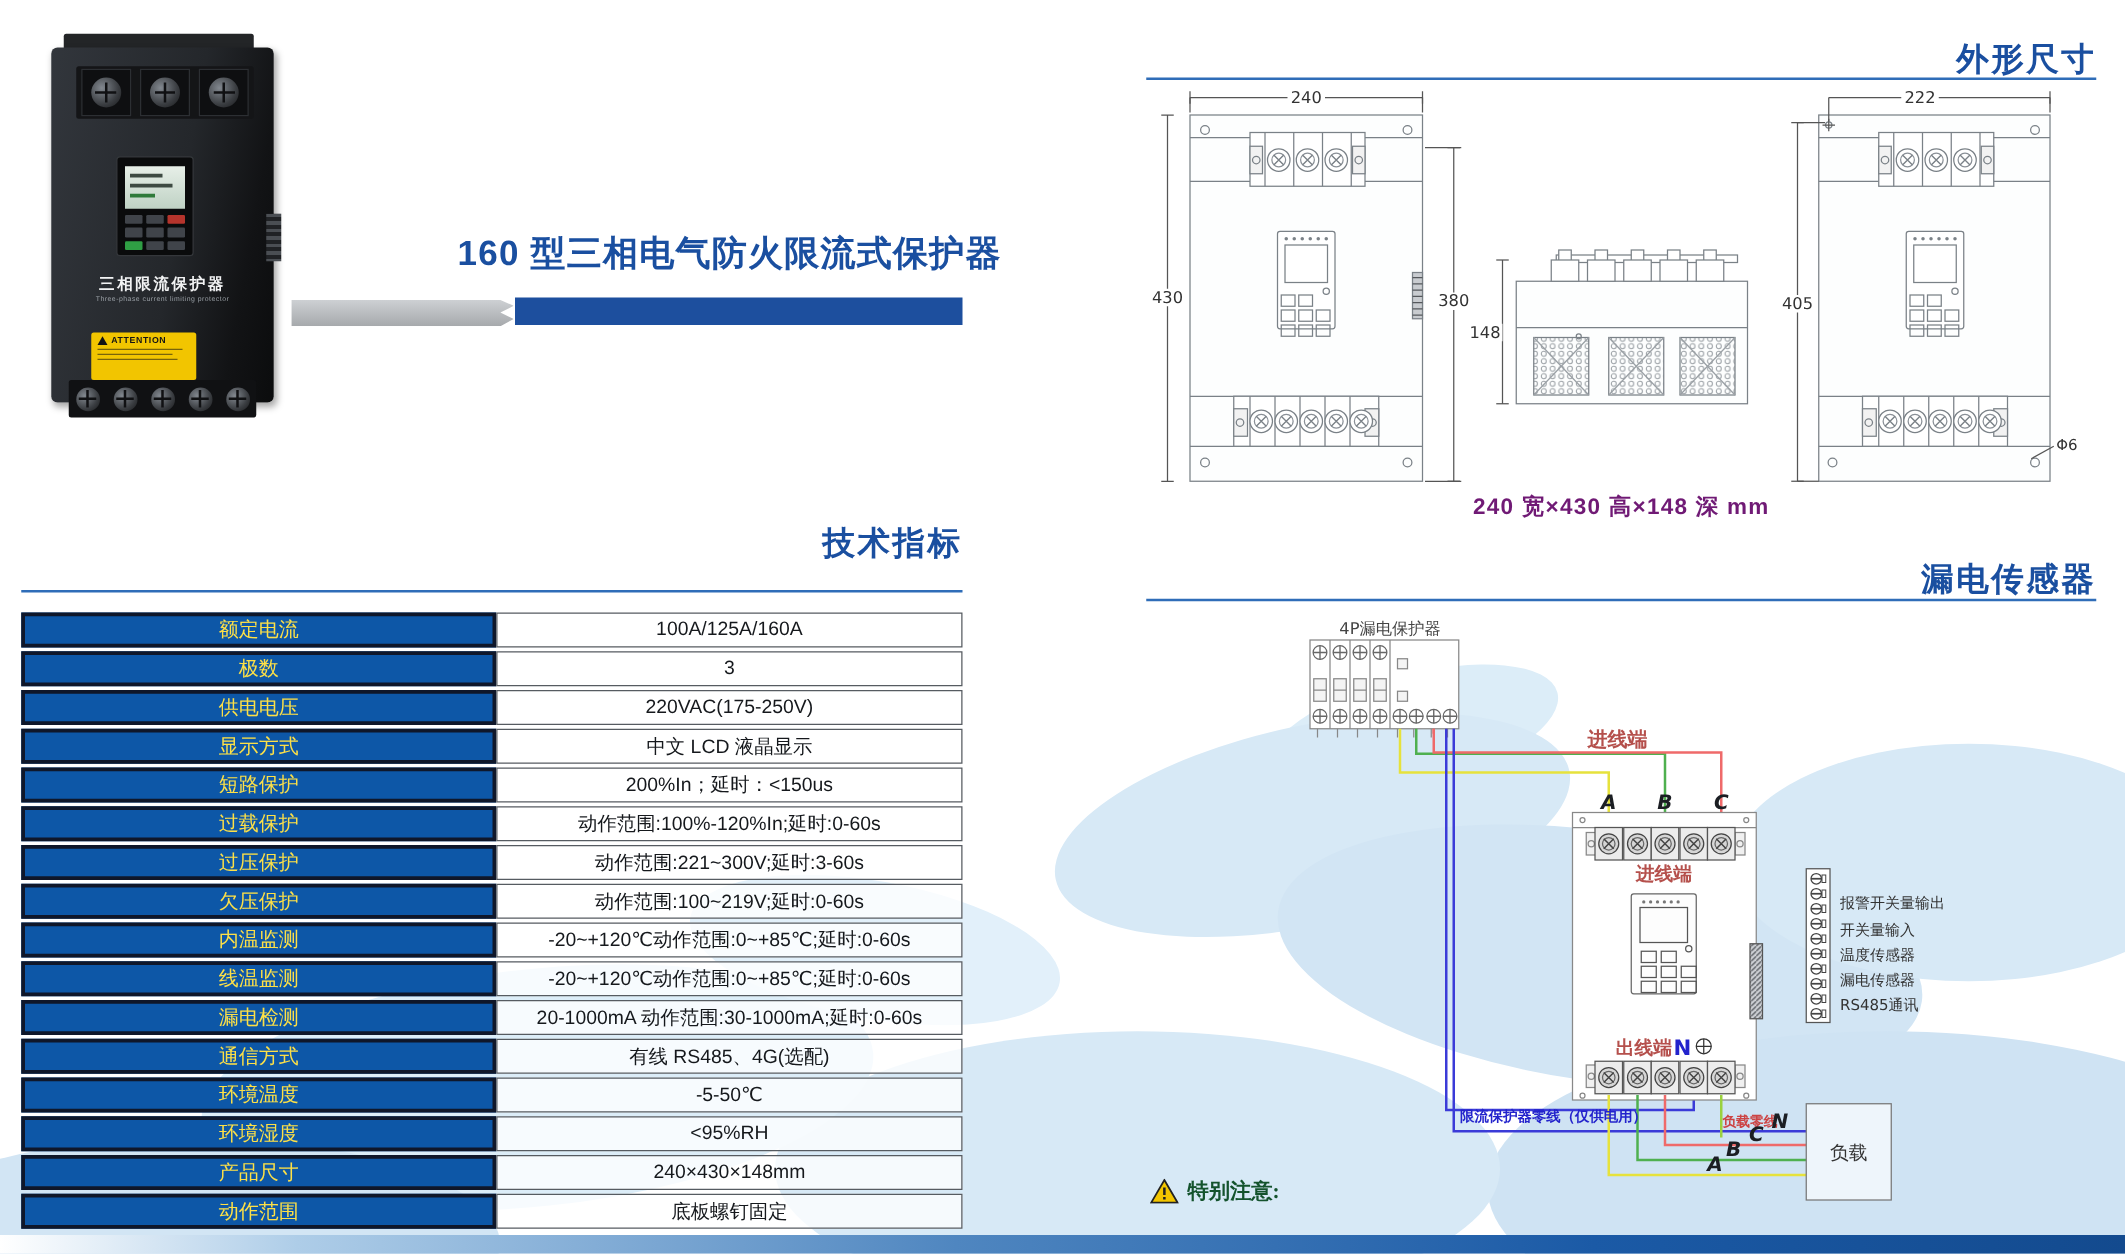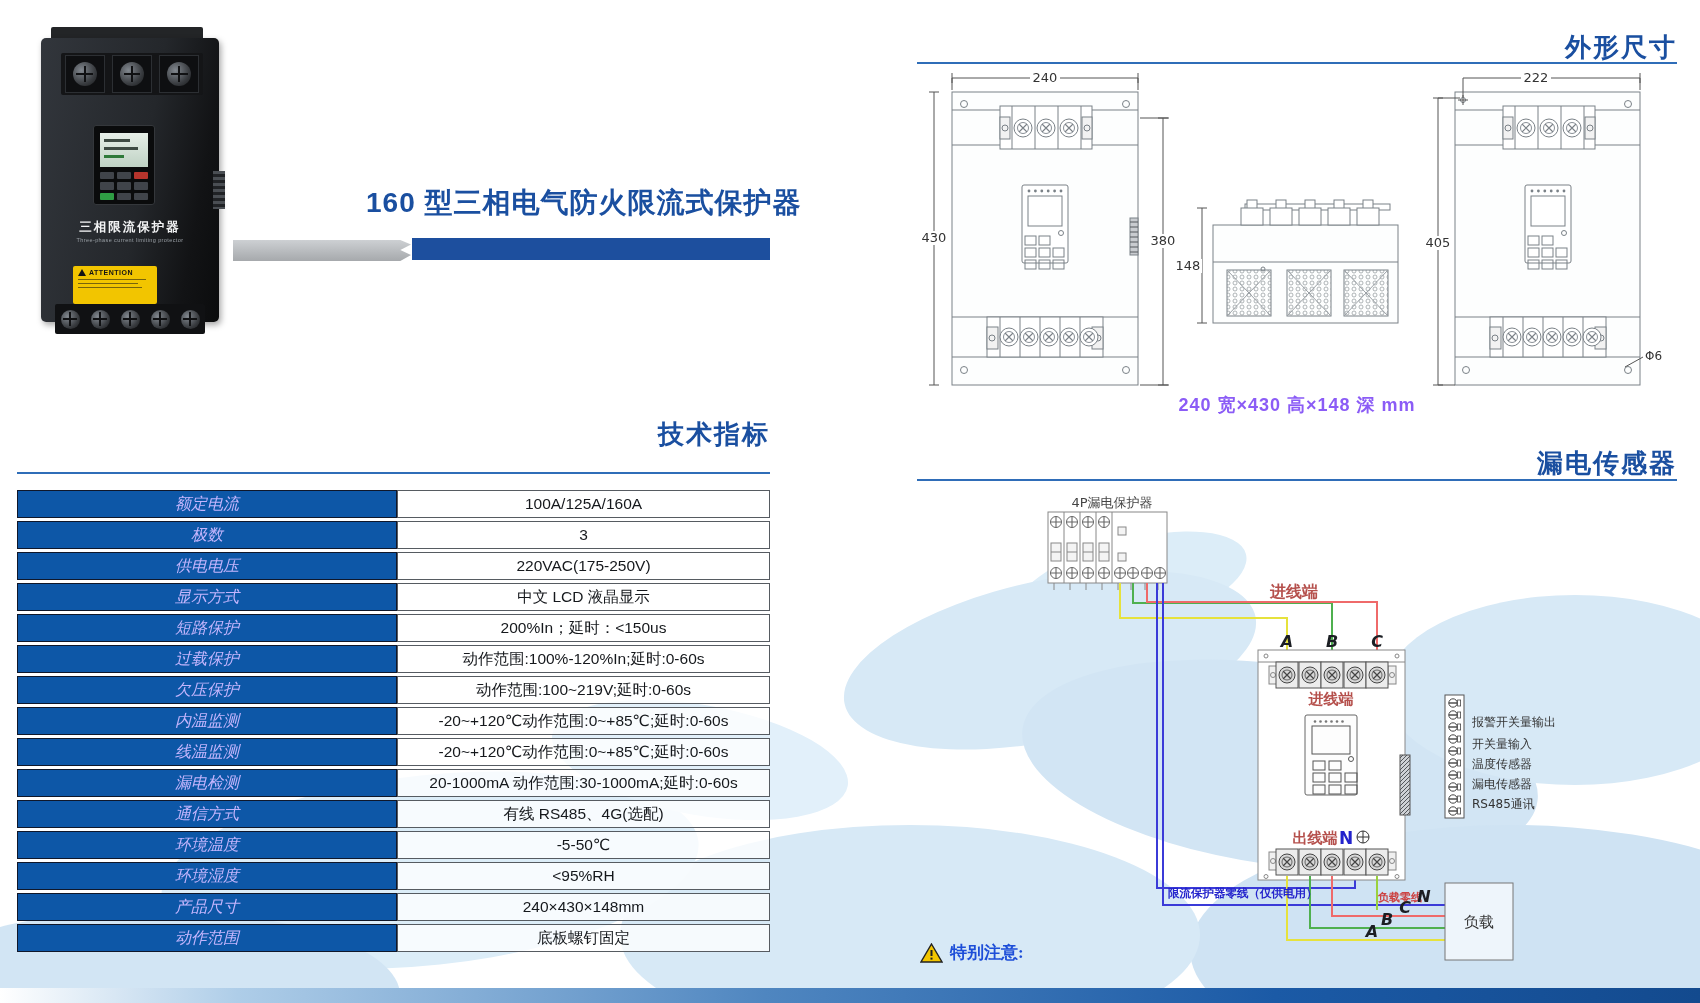--- a/index.html
+++ b/index.html
@@ -23,22 +23,22 @@
   #bar-gray { position:absolute; left:233px; top:240px; width:178px; height:21px; z-index:2;
               background:linear-gradient(180deg,#cdd0d3,#a6a9ac);
               clip-path:polygon(0 0,94% 0,100% 22%,94% 48%,100% 72%,94% 100%,0 100%); }
   #bar-blue { position:absolute; left:412px; top:238px; width:358px; height:22px;
               background:#1d4f9e; z-index:2; }
 
   
   #spec-table { position:absolute; left:17px; top:487px; width:753px; z-index:2;
                 border-collapse:separate; border-spacing:0 3px; table-layout:fixed; }
   #spec-table td { height:28px; text-align:center; vertical-align:middle; }
-  td.spec-label { width:380px; background:#0d57a7; border:1px solid #0f172a;
-                  color:#c4b5fd; font-size:16px;font-style:italic; }
+  td.spec-label { width:380px; background:#0d57a7; border:3px solid #0f172a;
+                  color:#fde047; font-size:16px; }
   td.spec-value { background:rgba(255,255,255,.78); border:1px solid #565b61;
                   color:#15181c; font-size:15.5px; }
 
   
   #photo { position:absolute; left:35px; top:25px; width:197px; height:307px; z-index:2; }
   .ph-bracket { position:absolute; left:16px; top:2px; width:152px; height:13px;
                 background:#232527; border-radius:2px; }
   .ph-body { position:absolute; left:6px; top:13px; width:178px; height:284px; border-radius:5px;
              background:linear-gradient(100deg,#32363c 0%,#24272b 55%,#121315 82%,#0b0c0d 100%);
              box-shadow:2px 3px 6px rgba(0,0,0,.35); }
@@ -75,24 +75,24 @@
   .tri { width:0; height:0; border-left:4px solid transparent; border-right:4px solid transparent;
          border-bottom:7px solid #141414; }
   .attn-line { height:1.5px; background:rgba(20,20,20,.55); margin-top:2.5px; }
   .ph-botterm { position:absolute; left:14px; top:266px; width:150px; height:30px;
                 background:#101113; display:flex; justify-content:space-around;
                 align-items:center; border-radius:2px; }
   .screw.small { width:19px; height:19px; }
 
   
   #dim-caption { position:absolute; left:917px; top:393px; width:760px; text-align:center;
-                 font-size:18px; font-weight:600; color:#8b5cf6; z-index:2; letter-spacing:1px; }
+                 font-size:18px; font-weight:600; color:#701a75; z-index:2; letter-spacing:1px; }
   #notice { position:absolute; left:920px; top:941px; width:720px; z-index:3; }
   .notice-title-row { display:flex; align-items:center; gap:7px; }
-  .notice-title { font-size:17px; font-weight:bold; color:#1d4ed8;font-family:Liberation Serif, serif; }
+  .notice-title { font-size:17px; font-weight:bold; color:#14532d;font-family:Liberation Serif, serif; }
   .notice-body { margin-top:5px; margin-left:28px; font-size:15.5px; font-weight:bold;
                  color:#17418f; white-space:nowrap; }
 
   #bottom-bar { position:absolute; left:0; top:988px; width:1700px; height:15px; z-index:4;
                 background:linear-gradient(90deg,#ffffff 0%,#aecde8 14%,#5s 0%,#4f86c0 45%,#1b5aa6 75%,#134a8e 100%); }
 </style>
 </head>
 <body>
 
 <svg id="map-bg" class="abs" width="1700" height="1003">
@@ -188,20 +188,24 @@
       </tr>
   <tr>
         <td class="spec-label">短路保护</td>
         <td class="spec-value">200%In；延时：&lt;150us</td>
       </tr>
   <tr>
         <td class="spec-label">过载保护</td>
         <td class="spec-value">动作范围:100%-120%In;延时:0-60s</td>
       </tr>
   <tr>
+        <td class="spec-label">过压保护</td>
+        <td class="spec-value">动作范围:221~300V;延时:3-60s</td>
+      </tr>
+  <tr>
         <td class="spec-label">欠压保护</td>
         <td class="spec-value">动作范围:100~219V;延时:0-60s</td>
       </tr>
   <tr>
         <td class="spec-label">内温监测</td>
         <td class="spec-value">-20~+120℃动作范围:0~+85℃;延时:0-60s</td>
       </tr>
   <tr>
         <td class="spec-label">线温监测</td>
         <td class="spec-value">-20~+120℃动作范围:0~+85℃;延时:0-60s</td>

